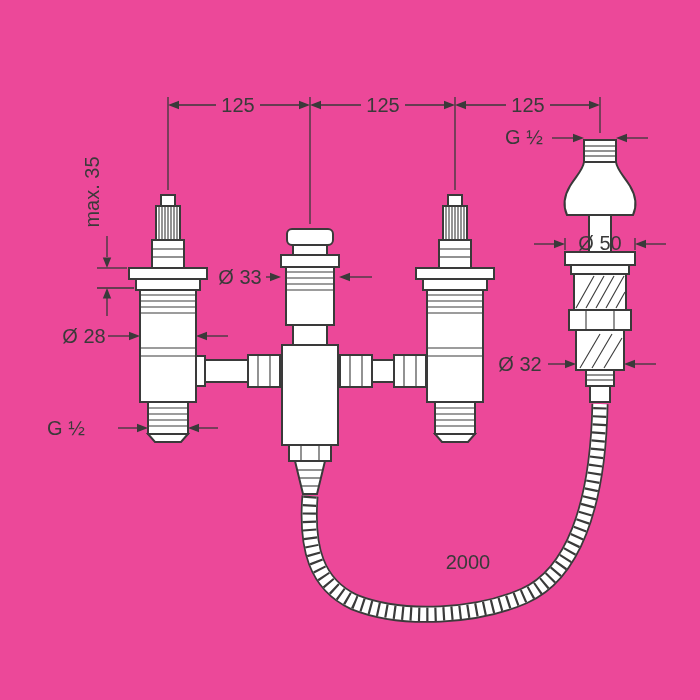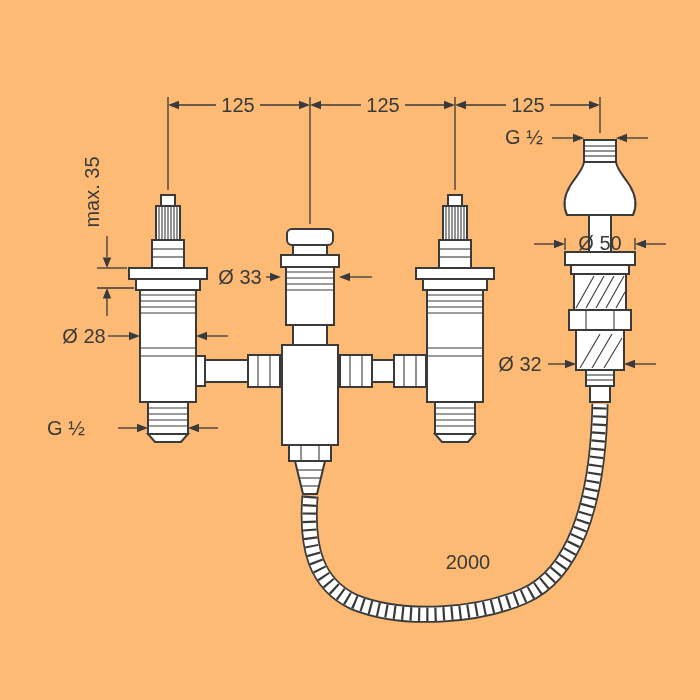--- a/index.html
+++ b/index.html
@@ -1,16 +1,16 @@
 <!DOCTYPE html>
 <html><head>
 <meta charset="utf-8">
 <style>
   html,body{margin:0;padding:0;background:#ffffff;}
-  .canvas{width:700px;height:700px;background:#fdba74;position:relative;overflow:hidden;
+  .canvas{width:700px;height:700px;background:#ec4899;position:relative;overflow:hidden;
           font-family:"Liberation Sans",sans-serif;}
   svg{display:block;}
   svg text{font-family:"Liberation Sans",sans-serif;font-size:20px;fill:#3a3a3a;}
   .fw{stroke:#3a3a3a;stroke-width:2;fill:#ffffff;}
   .thin{stroke:#3a3a3a;stroke-width:1.1;fill:none;}
   .dim{stroke:#3a3a3a;stroke-width:1.3;fill:none;}
   .arr{fill:#3a3a3a;stroke:none;}
   .hose-outer{stroke:#3a3a3a;stroke-width:17;fill:none;stroke-linecap:butt;}
   .hose-inner{stroke:#ffffff;stroke-width:13.5;fill:none;stroke-linecap:butt;}
   .hose-ribs{stroke:#3a3a3a;stroke-width:13.5;fill:none;stroke-dasharray:2.2 6;stroke-linecap:butt;}

